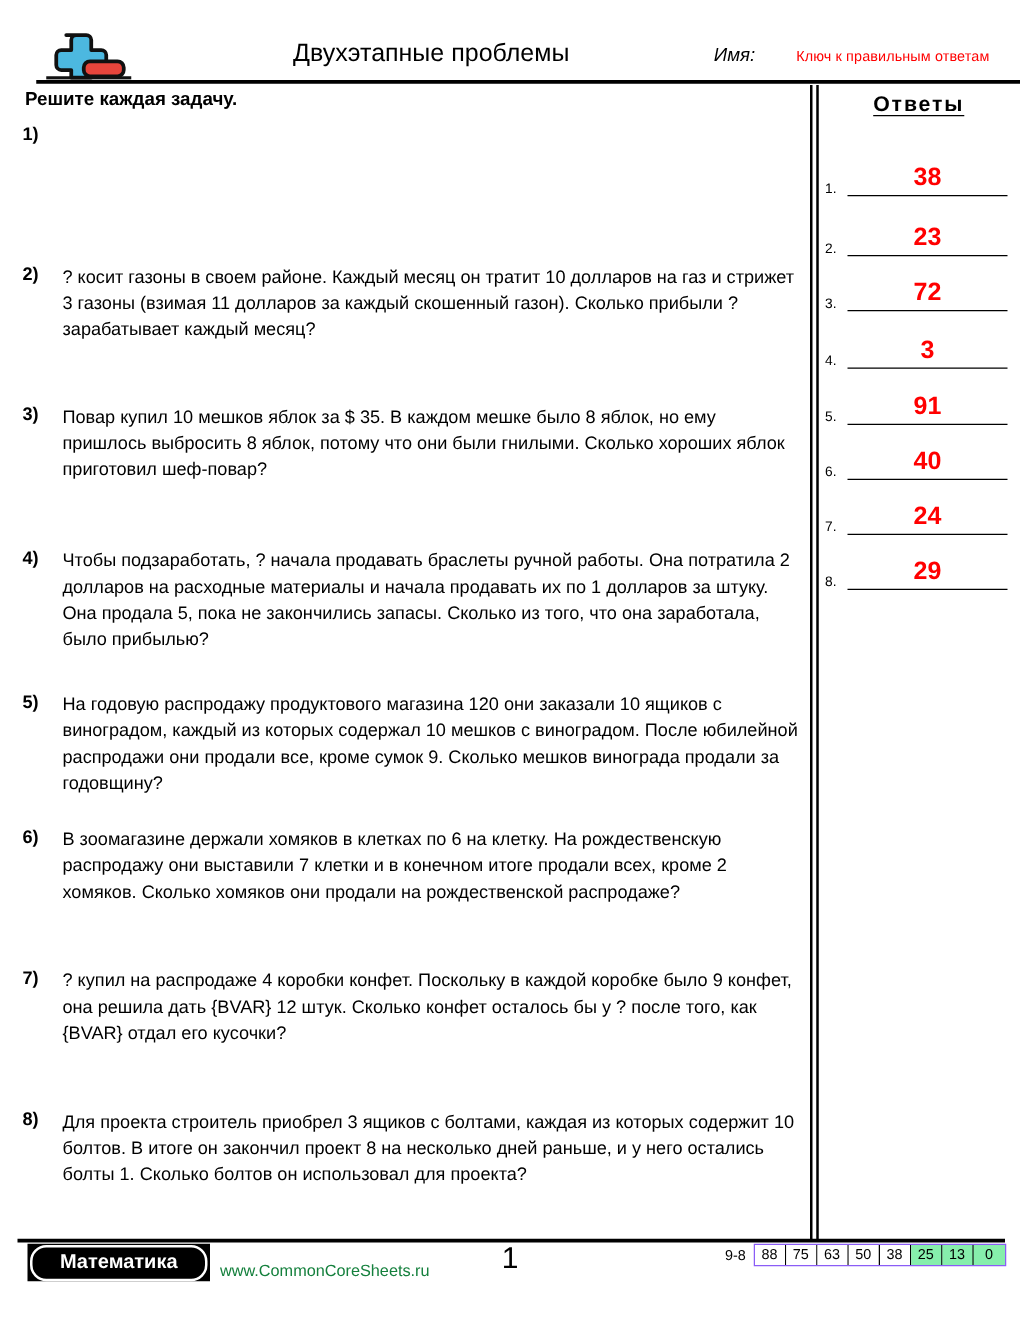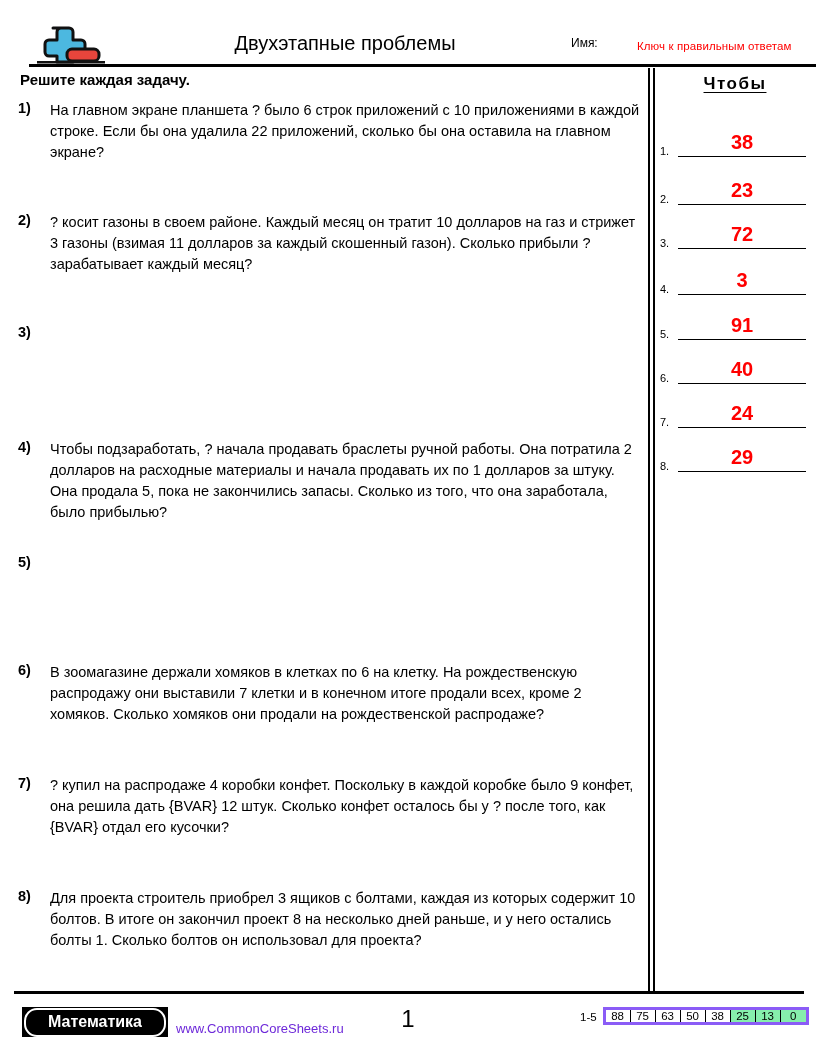--- a/index.html
+++ b/index.html
@@ -40,23 +40,24 @@
     font-size: 20px;
     font-weight: 400;
     letter-spacing: 0px;
     color: #000;
     white-space: nowrap;
   }
   .name-label {
     position: absolute;
     left: 556px;
     top: 36px;
-    font-size: 12px;
+    font-size: 15px;
     font-weight: 400;
     color: #000;
+    font-style: italic;
   }
   .answer-key-label {
     position: absolute;
     left: 622px;
     top: 40px;
     font-size: 11.5px;
     font-weight: normal;
     color: #ff0000;
     letter-spacing: 0.1px;
     white-space: nowrap;
@@ -188,21 +189,20 @@
     width: 790px;
     height: 2.5px;
     background: #000;
   }
   .footer {
     position: absolute;
     left: 0;
     top: 993px;
     width: 816px;
     height: 48px;
-    margin-top: 12px;
   }
   .math-badge {
     position: absolute;
     left: 22px;
     top: 2px;
     width: 146px;
     height: 30px;
     background: #000000;
     display: flex;
     align-items: center;
@@ -219,21 +219,21 @@
     color: #ffffff;
     font-size: 16px;
     font-weight: bold;
     letter-spacing: 0px;
   }
   .site-url {
     position: absolute;
     left: 176px;
     top: 16px;
     font-size: 13px;
-    color: #6d28d9;
+    color: #15803d;
   }
   .page-number {
     position: absolute;
     left: 0;
     top: 0px;
     width: 816px;
     text-align: center;
     font-size: 24px;
     font-weight: 400;
     color: #000;
@@ -248,21 +248,21 @@
   }
   .score-range {
     font-size: 11.5px;
     color: #000;
     display: flex;
     align-items: center;
     padding-right: 6px;
   }
   .score-cells {
     display: flex;
-    border: 3px solid #8b5cf6;
+    border: 1px solid #8b5cf6;
     height: 18px;
     box-sizing: border-box;
   }
   .score-cell {
     width: 25px;
     border-right: 1px solid #000;
     box-sizing: border-box;
     display: flex;
     align-items: center;
     justify-content: center;
@@ -296,60 +296,61 @@
 
 <div class="divider">
   <div class="bar b1"></div>
   <div class="bar b2"></div>
 </div>
 
 <div class="problems">
 
   <div class="problem" style="height:112px">
     <div class="problem-num">1)</div>
-    <div class="problem-text">На главном экране планшета ? было 6 строк приложений с 10 приложениями в каждой строке. Если бы она удалила 22 приложений, сколько бы она оставила на главном экране?</div>
   </div>
 
   <div class="problem" style="height:112px">
     <div class="problem-num">2)</div>
     <div class="problem-text">? косит газоны в своем районе. Каждый месяц он тратит 10 долларов на газ и стрижет 3 газоны (взимая 11 долларов за каждый скошенный газон). Сколько прибыли ? зарабатывает каждый месяц?</div>
   </div>
 
   <div class="problem" style="height:115px">
     <div class="problem-num">3)</div>
+    <div class="problem-text">Повар купил 10 мешков яблок за $ 35. В каждом мешке было 8 яблок, но ему пришлось выбросить 8 яблок, потому что они были гнилыми. Сколько хороших яблок приготовил шеф-повар?</div>
   </div>
 
   <div class="problem" style="height:115px">
     <div class="problem-num">4)</div>
     <div class="problem-text">Чтобы подзаработать, ? начала продавать браслеты ручной работы. Она потратила 2 долларов на расходные материалы и начала продавать их по 1 долларов за штуку. Она продала 5, пока не закончились запасы. Сколько из того, что она заработала, было прибылью?</div>
   </div>
 
   <div class="problem" style="height:108px">
     <div class="problem-num">5)</div>
+    <div class="problem-text">На годовую распродажу продуктового магазина 120 они заказали 10 ящиков с виноградом, каждый из которых содержал 10 мешков с виноградом. После юбилейной распродажи они продали все, кроме сумок 9. Сколько мешков винограда продали за годовщину?</div>
   </div>
 
   <div class="problem" style="height:113px">
     <div class="problem-num">6)</div>
     <div class="problem-text">В зоомагазине держали хомяков в клетках по 6 на клетку. На рождественскую распродажу они выставили 7 клетки и в конечном итоге продали всех, кроме 2 хомяков. Сколько хомяков они продали на рождественской распродаже?</div>
   </div>
 
   <div class="problem" style="height:113px">
     <div class="problem-num">7)</div>
     <div class="problem-text">? купил на распродаже 4 коробки конфет. Поскольку в каждой коробке было 9 конфет, она решила дать {BVAR} 12 штук. Сколько конфет осталось бы у ? после того, как {BVAR} отдал его кусочки?</div>
   </div>
 
   <div class="problem" style="height:90px">
     <div class="problem-num">8)</div>
     <div class="problem-text">Для проекта строитель приобрел 3 ящиков с болтами, каждая из которых содержит 10 болтов. В итоге он закончил проект 8 на несколько дней раньше, и у него остались болты 1. Сколько болтов он использовал для проекта?</div>
   </div>
 
 </div>
 
 <div class="answers-col">
-  <div class="answers-heading">Чтобы</div>
+  <div class="answers-heading">Ответы</div>
 
   <div class="answer-row" style="top:45px">
     <div class="answer-index">1.</div>
     <div class="answer-value">38</div>
     <div class="answer-line"></div>
   </div>
 
   <div class="answer-row" style="top:93px">
     <div class="answer-index">2.</div>
     <div class="answer-value">23</div>
@@ -397,21 +398,21 @@
 <div class="footer">
 
   <div class="math-badge">
     <div class="math-badge-inner">Математика</div>
   </div>
 
   <div class="site-url">www.CommonCoreSheets.ru</div>
   <div class="page-number">1</div>
 
   <div class="score-scale">
-    <div class="score-range">1-5</div>
+    <div class="score-range">9-8</div>
     <div class="score-cells">
       <div class="score-cell">88</div>
       <div class="score-cell">75</div>
       <div class="score-cell">63</div>
       <div class="score-cell">50</div>
       <div class="score-cell">38</div>
       <div class="score-cell hl">25</div>
       <div class="score-cell hl">13</div>
       <div class="score-cell hl">0</div>
     </div>

